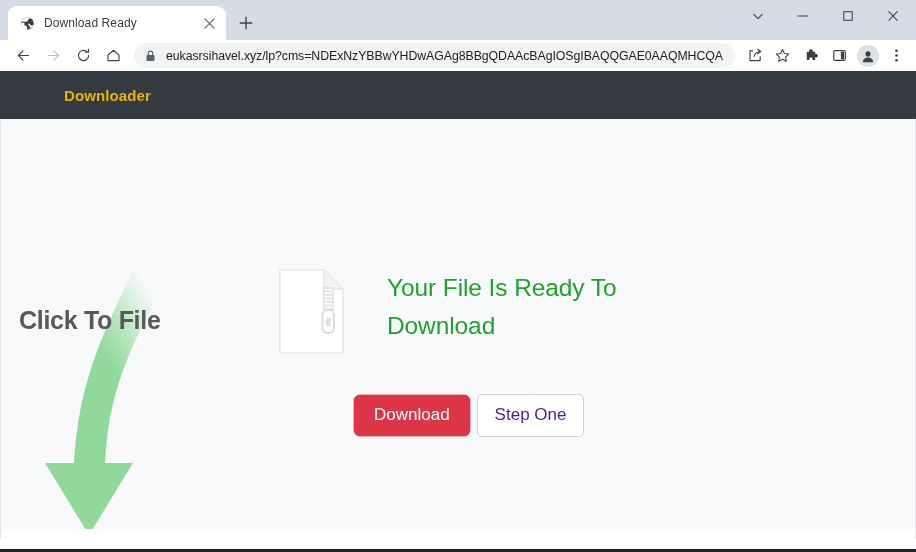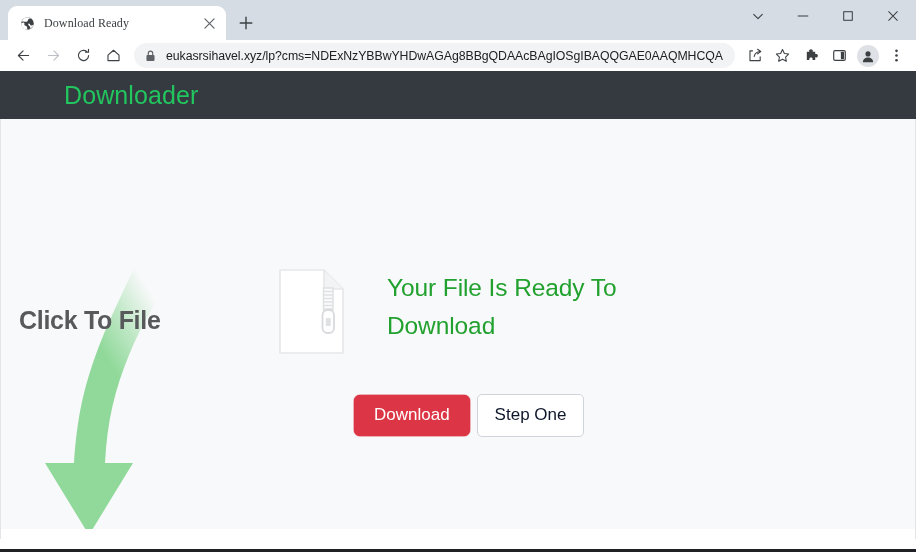--- a/index.html
+++ b/index.html
@@ -23,21 +23,20 @@
   }
 
   
   .tab-strip {
     height: 40px;
     background: #d6dce4;
     display: flex;
     align-items: flex-end;
     padding-left: 8px;
     position: relative;
-    font-family: Liberation Serif, serif;
   }
 
   .tab {
     width: 218px;
     height: 34px;
     background: #ffffff;
     border-radius: 9px 9px 0 0;
     display: flex;
     align-items: center;
     padding: 0 8px 0 11px;
@@ -196,23 +195,23 @@
 
   .page-header {
     height: 48px;
     background: #343a40;
     display: flex;
     align-items: center;
     padding-left: 64px;
   }
 
   .page-header-title {
-    color: #22c55e;
-    font-size: 25px;
-    font-weight: normal;
+    color: #eab308;
+    font-size: 15px;
+    font-weight: bold;
     letter-spacing: 0.1px;
   }
 
   .page-body {
     position: absolute;
     top: 48px;
     left: 0;
     right: 0;
     bottom: 10px;
     background: #f8f9fa;
@@ -299,21 +298,21 @@
     border-radius: 5px;
     font-size: 17px;
     font-family: "Liberation Sans", sans-serif;
     padding: 9px 19px 10px 19px;
     line-height: 20px;
     cursor: pointer;
   }
 
   .btn-step-one {
     background: #ffffff;
-    color: #0f172a;
+    color: #4c1d95;
     border: 1px solid #ced4da;
     border-radius: 5px;
     font-size: 17px;
     font-family: "Liberation Sans", sans-serif;
     padding: 10px 17px 11px 17px;
     line-height: 20px;
     cursor: pointer;
   }
 
   .bottom-strip {

